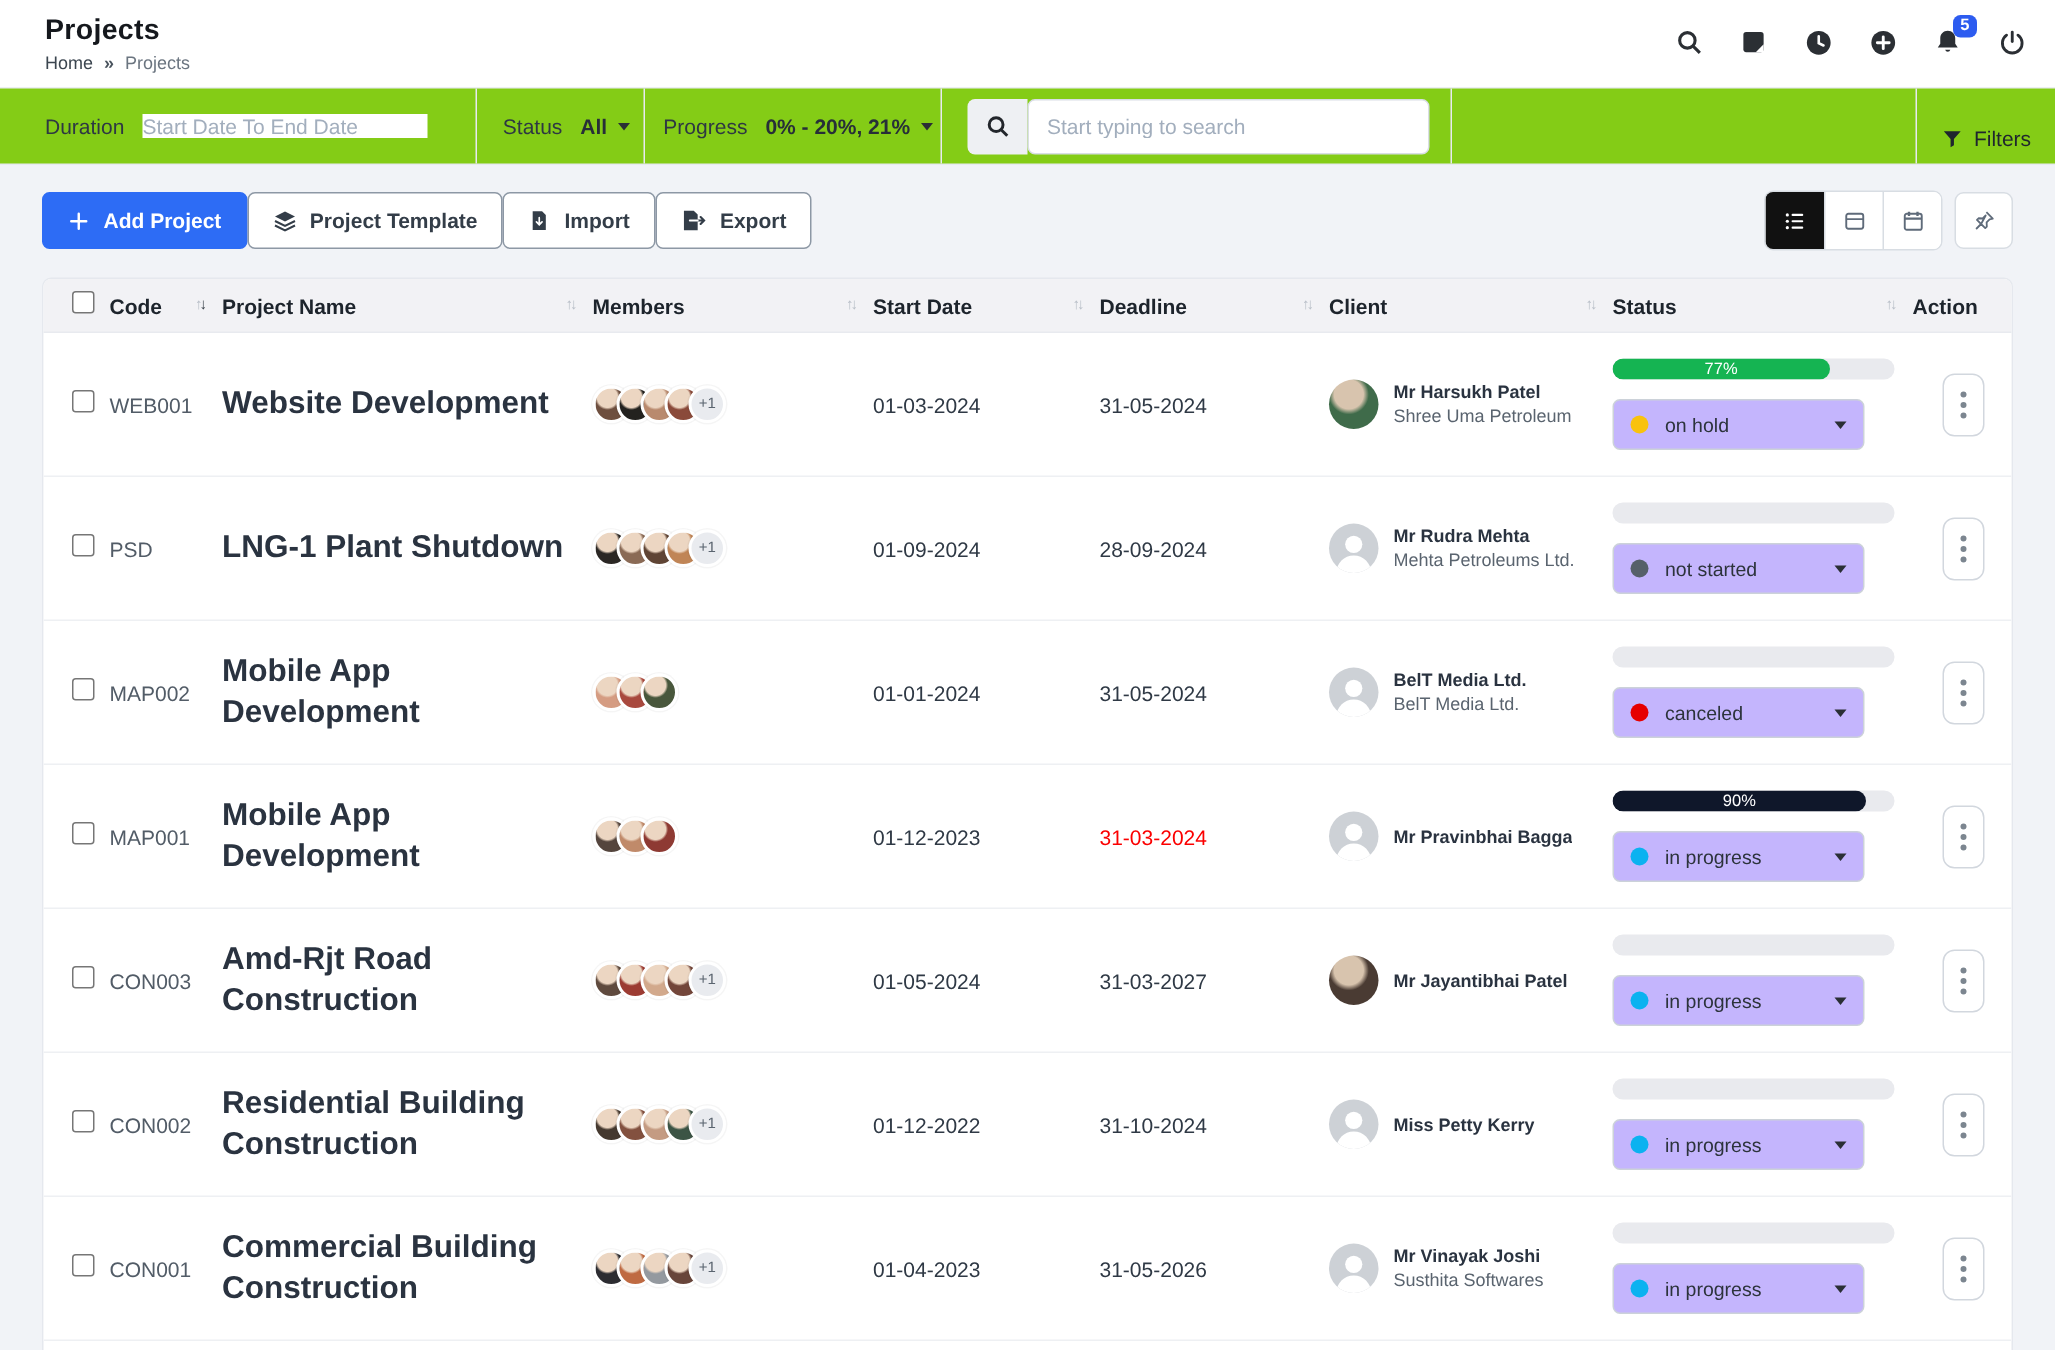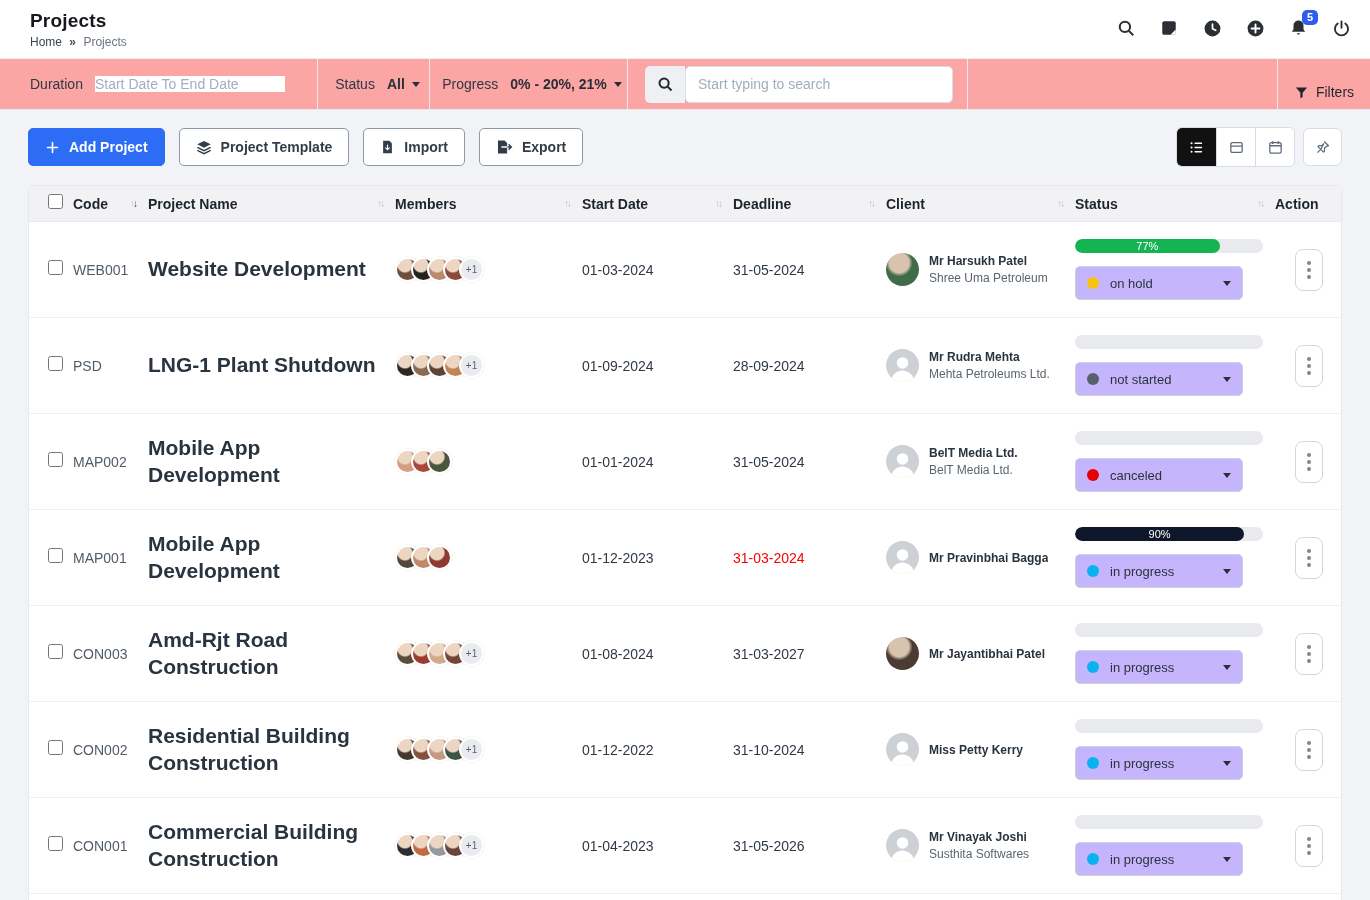--- a/index.html
+++ b/index.html
@@ -13,21 +13,21 @@
   .breadcrumb .sep { color:#4a545e; margin:0 4px; font-weight:700; }
   .breadcrumb .crumb-current { color:#6b7580; }
   .top-icons { position:absolute; right:18px; top:17px; display:flex; align-items:center; gap:21px; }
   .icon-btn { width:22px; height:22px; display:flex; align-items:center; justify-content:center;
     position:relative; cursor:pointer; background:none; border:none; }
   .icon-btn svg { display:block; }
   .badge { position:absolute; top:-7px; right:-9px; background:#2d5cf0; color:#fff; font-size:11px;
     font-weight:700; border-radius:5px; padding:2px 5px; line-height:1; }
 
   
-  .filterbar { height:52px; background:#fca5a5; border-top:1px solid #eceef3; border-bottom:1px solid #e7eaf0;
+  .filterbar { height:52px; background:#84cc16; border-top:1px solid #eceef3; border-bottom:1px solid #e7eaf0;
     display:flex; align-items:stretch; }
   .fsection { display:flex; align-items:center; border-right:1px solid #e7eaf0; }
   .fsection.duration { width:318px; padding-left:30px; }
   .fsection.status   { width:112px; padding-left:8px; justify-content:center; }
   .fsection.progress { width:198px; padding-left:7px; justify-content:center; }
   .fsection.searchsec{ width:340px; padding-left:17px; }
   .fspacer { flex:1; border-right:1px solid #e7eaf0; }
   .fsection.filters  { width:92px; border-right:none; justify-content:center; cursor:pointer; }
   .flabel { font-size:14px; color:#2e3843; margin-right:12px; }
   .fvalue { font-size:14px; font-weight:700; color:#272f38; display:flex; align-items:center; gap:7px; cursor:pointer; }
@@ -44,21 +44,21 @@
   .search-input::placeholder { color:#a2aebd; }
   .filters-btn { display:flex; align-items:center; gap:7px; font-size:14px; color:#1f262e;
     background:none; border:none; cursor:pointer;margin-top:16px; }
 
   
   .content { padding:17px 28px 0 28px; }
   .toolbar { display:flex; align-items:center; }
   .btn { height:38px; display:inline-flex; align-items:center; gap:9px; border-radius:5px;
     font-size:14px; padding:0 16px; cursor:pointer; background:#fff;font-weight:bold; }
   .btn-primary { background:#2d6cf5; border:1px solid #2d6cf5; color:#fff; }
-  .btn-outline { border:1px solid #8d98a5; color:#333d48; margin-left:14px; }
+  .btn-outline { border:1px solid #8d98a5; color:#333d48; }
   .view-toggle { margin-left:auto; display:flex; border:1px solid #d8dde3; border-radius:6px; overflow:hidden; background:#fff; }
   .vbtn { width:39px; height:38px; display:flex; align-items:center; justify-content:center;
     background:#fff; border:none; border-left:1px solid #d8dde3; cursor:pointer; }
   .vbtn:first-child { border-left:none; }
   .vbtn.active { background:#111; }
   .pin-btn { margin-left:8px; width:39px; height:38px; border:1px solid #d8dde3; border-radius:6px;
     background:#fff; display:flex; align-items:center; justify-content:center; cursor:pointer; }
 
   
   .card { margin-top:18px; background:#fff; border:1px solid #e5e8ee; border-radius:6px 6px 0 0;
@@ -519,21 +519,21 @@
           </div>
     <div>
             <div class="avatars">
               <span class="avatar" style="background: radial-gradient(circle at 38% 28%, rgb(236, 214, 194) 0px, rgb(236, 214, 194) 34%, rgb(95, 74, 62) 42%, rgb(95, 74, 62) 100%);"></span>
               <span class="avatar" style="background: radial-gradient(circle at 38% 28%, rgb(236, 214, 194) 0px, rgb(236, 214, 194) 34%, rgb(156, 59, 50) 42%, rgb(156, 59, 50) 100%);"></span>
               <span class="avatar" style="background: radial-gradient(circle at 38% 28%, rgb(236, 214, 194) 0px, rgb(236, 214, 194) 34%, rgb(210, 169, 140) 42%, rgb(210, 169, 140) 100%);"></span>
               <span class="avatar" style="background: radial-gradient(circle at 38% 28%, rgb(236, 214, 194) 0px, rgb(236, 214, 194) 34%, rgb(115, 70, 58) 42%, rgb(115, 70, 58) 100%);"></span>
               <span class="avatar extra">+1</span>
             </div>
           </div>
-    <div class="dcell">01-08-2024</div>
+    <div class="dcell">01-05-2024</div>
     <div class="dcell deadline">31-03-2027</div>
     <div>
       <div class="client">
         <span class="cavatar" style="background: radial-gradient(circle at 40% 30%, rgb(216, 196, 174) 0px, rgb(216, 196, 174) 32%, rgb(74, 59, 51) 44%, rgb(74, 59, 51) 100%);"></span>
         <span>
           <a class="cname">Mr Jayantibhai Patel</a>
 
         </span>
       </div>
     </div>

